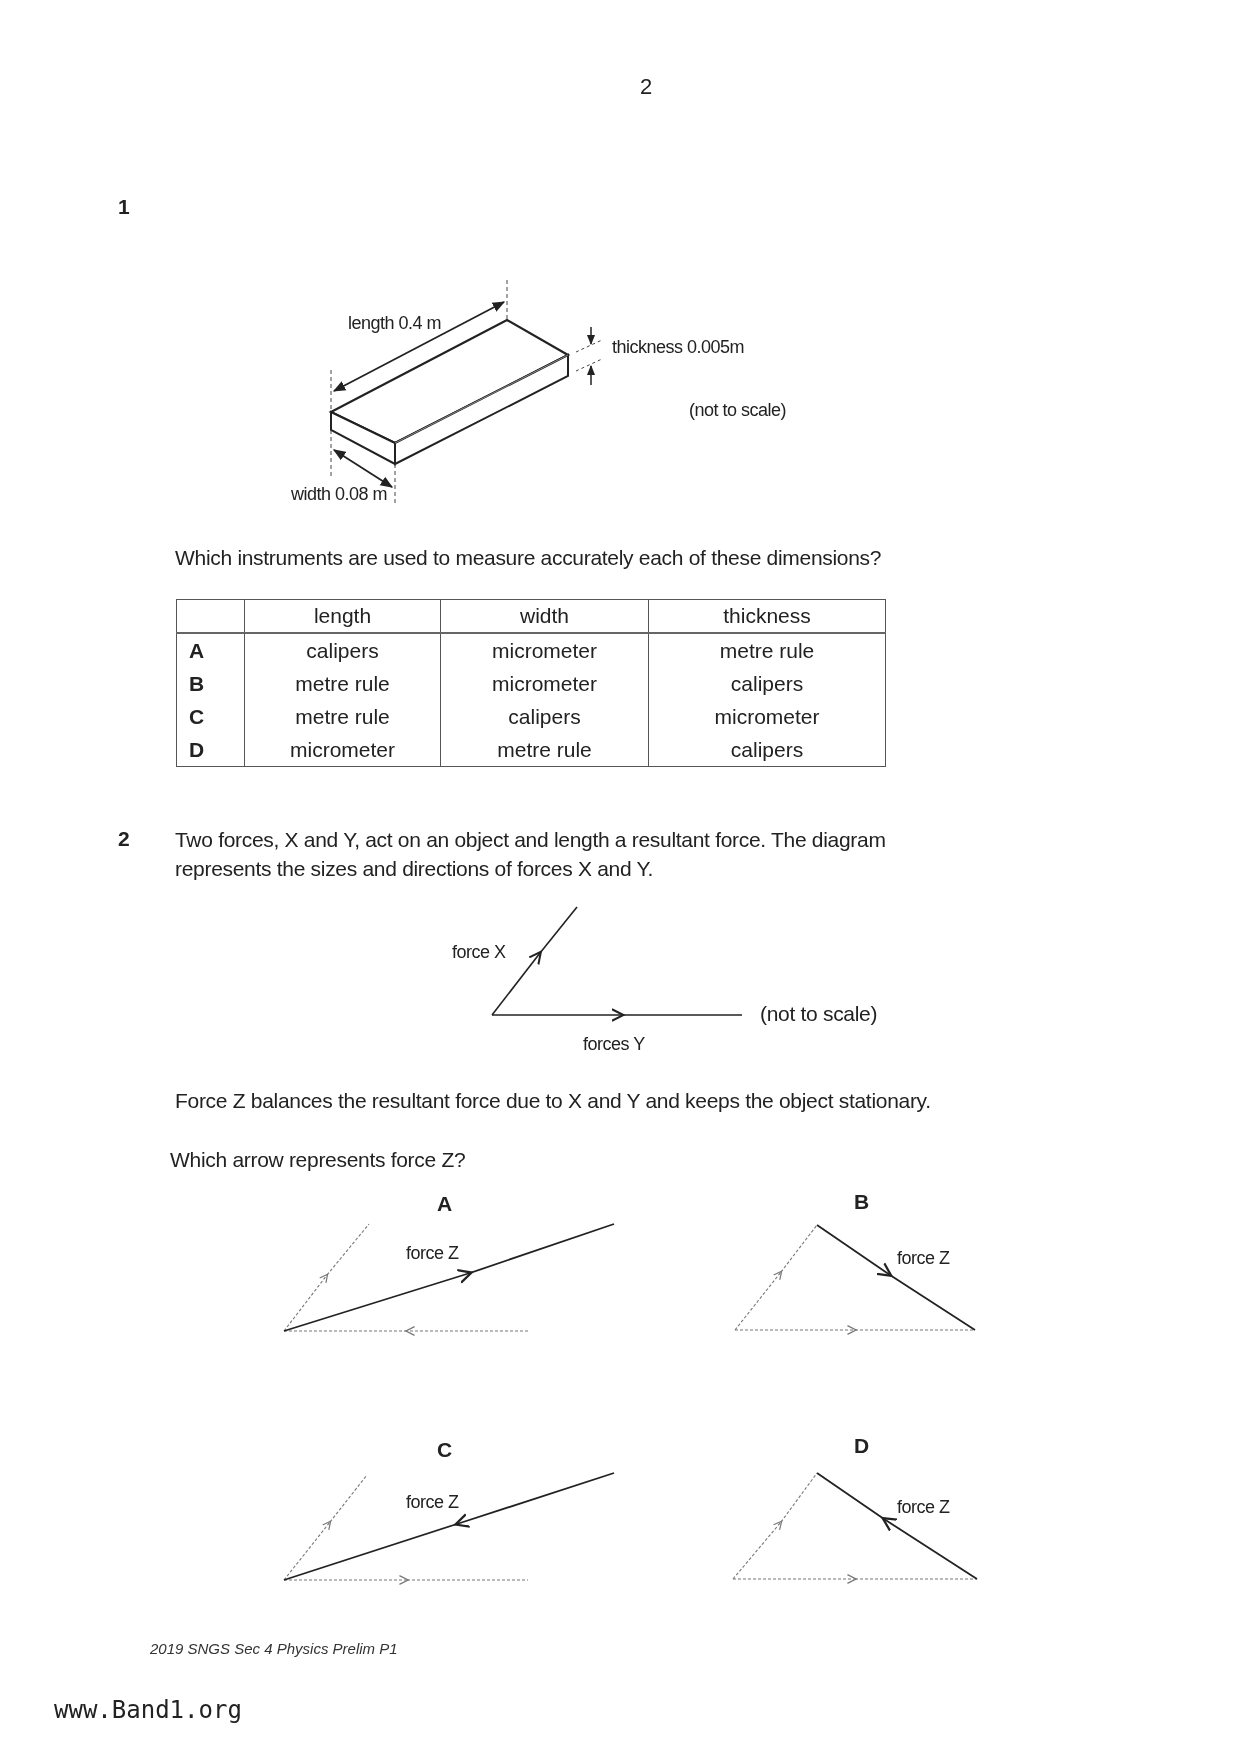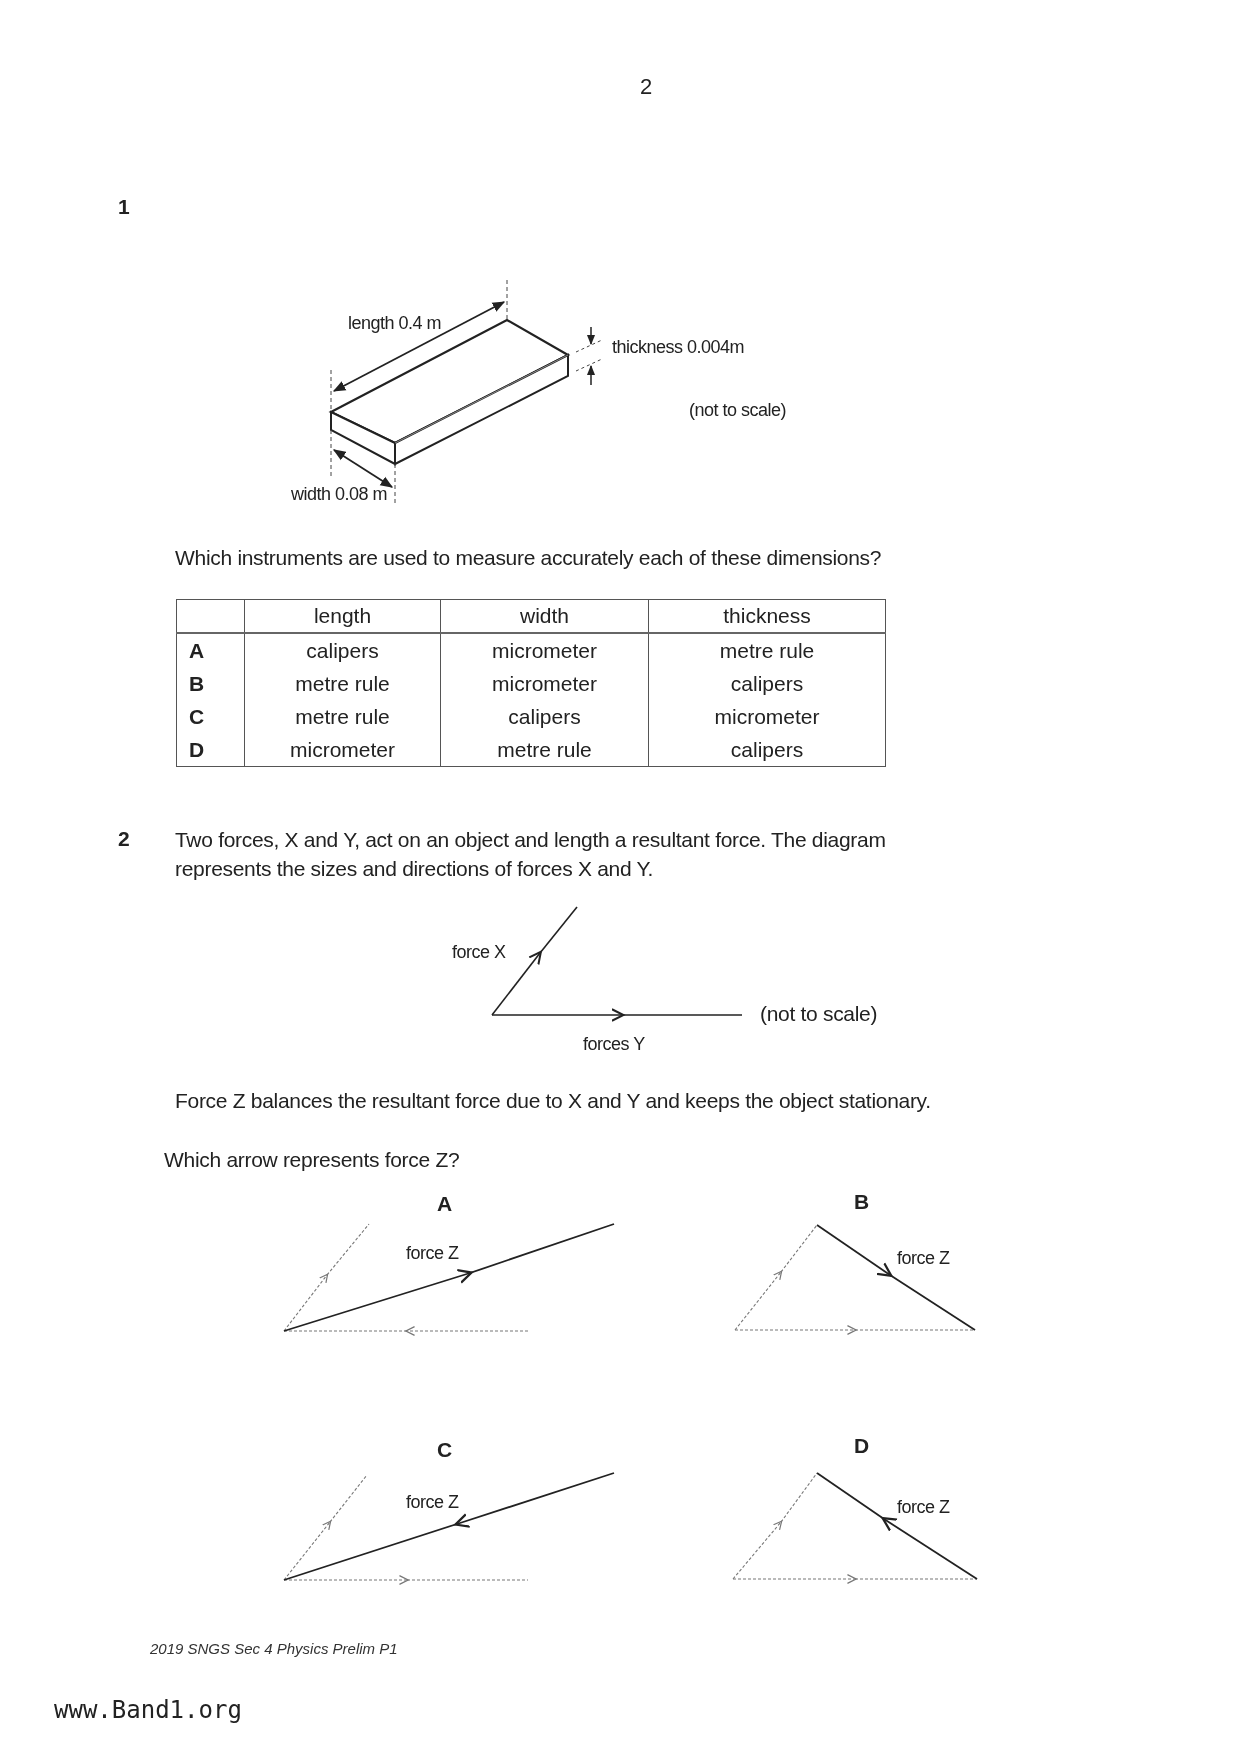--- a/index.html
+++ b/index.html
@@ -54,21 +54,21 @@
 
   <line x1="334" y1="391" x2="504" y2="302" stroke="#222" stroke-width="1.8" marker-start="url(#ah)" marker-end="url(#ah)"></line>
 
   <line x1="334" y1="450" x2="392" y2="487" stroke="#222" stroke-width="1.8" marker-start="url(#ah)" marker-end="url(#ah)"></line>
 
   <line x1="591" y1="327" x2="591" y2="344" stroke="#222" stroke-width="1.5" marker-end="url(#ah)"></line>
   <line x1="591" y1="385" x2="591" y2="366" stroke="#222" stroke-width="1.5" marker-end="url(#ah)"></line>
 </svg>
 <div class="abs dlabel" style="left:348px; top:313px;">length 0.4 m</div>
 <div class="abs dlabel" style="left:291px; top:484px;">width 0.08 m</div>
-<div class="abs dlabel" style="left:612px; top:337px;">thickness 0.004m</div>
+<div class="abs dlabel" style="left:612px; top:337px;">thickness 0.005m</div>
 <div class="abs dlabel" style="left:689px; top:400px;">(not to scale)</div>
 
 <div class="abs qtext" style="left:175px; top:543px;">Which instruments are used to measure accurately each of these dimensions?</div>
 
 <table class="ans">
   <thead>
     <tr>
       <th style="width:67px;"></th>
       <th style="width:195px;">length</th>
       <th style="width:207px;">width</th>
@@ -159,21 +159,21 @@
     <line x1="855" y1="1579" x2="977" y2="1579" stroke="#777" stroke-width="1.2" stroke-dasharray="3,2"></line>
     <line x1="977" y1="1579" x2="884" y2="1519" stroke="#222" stroke-width="1.8" marker-end="url(#op)"></line>
     <line x1="884" y1="1519" x2="817" y2="1473" stroke="#222" stroke-width="1.8"></line>
   </g>
 </svg>
 <div class="abs dlabel" style="left:452px; top:942px;">force X</div>
 <div class="abs dlabel" style="left:583px; top:1034px;">forces Y</div>
 <div class="abs qtext" style="left:760px; top:999px;">(not to scale)</div>
 
 <div class="abs qtext" style="left:175px; top:1086px;">Force Z balances the resultant force due to X and Y and keeps the object stationary.</div>
-<div class="abs qtext" style="left:164px; top:1145px;">Which arrow represents force Z?</div>
+<div class="abs qtext" style="left:170px; top:1145px;">Which arrow represents force Z?</div>
 
 <div class="abs optlabel" style="left:437px; top:1192px;">A</div>
 <div class="abs dlabel" style="left:406px; top:1243px;">force Z</div>
 <div class="abs optlabel" style="left:854px; top:1190px;">B</div>
 <div class="abs dlabel" style="left:897px; top:1248px;">force Z</div>
 <div class="abs optlabel" style="left:437px; top:1438px;">C</div>
 <div class="abs dlabel" style="left:406px; top:1492px;">force Z</div>
 <div class="abs optlabel" style="left:854px; top:1434px;">D</div>
 <div class="abs dlabel" style="left:897px; top:1497px;">force Z</div>
 

